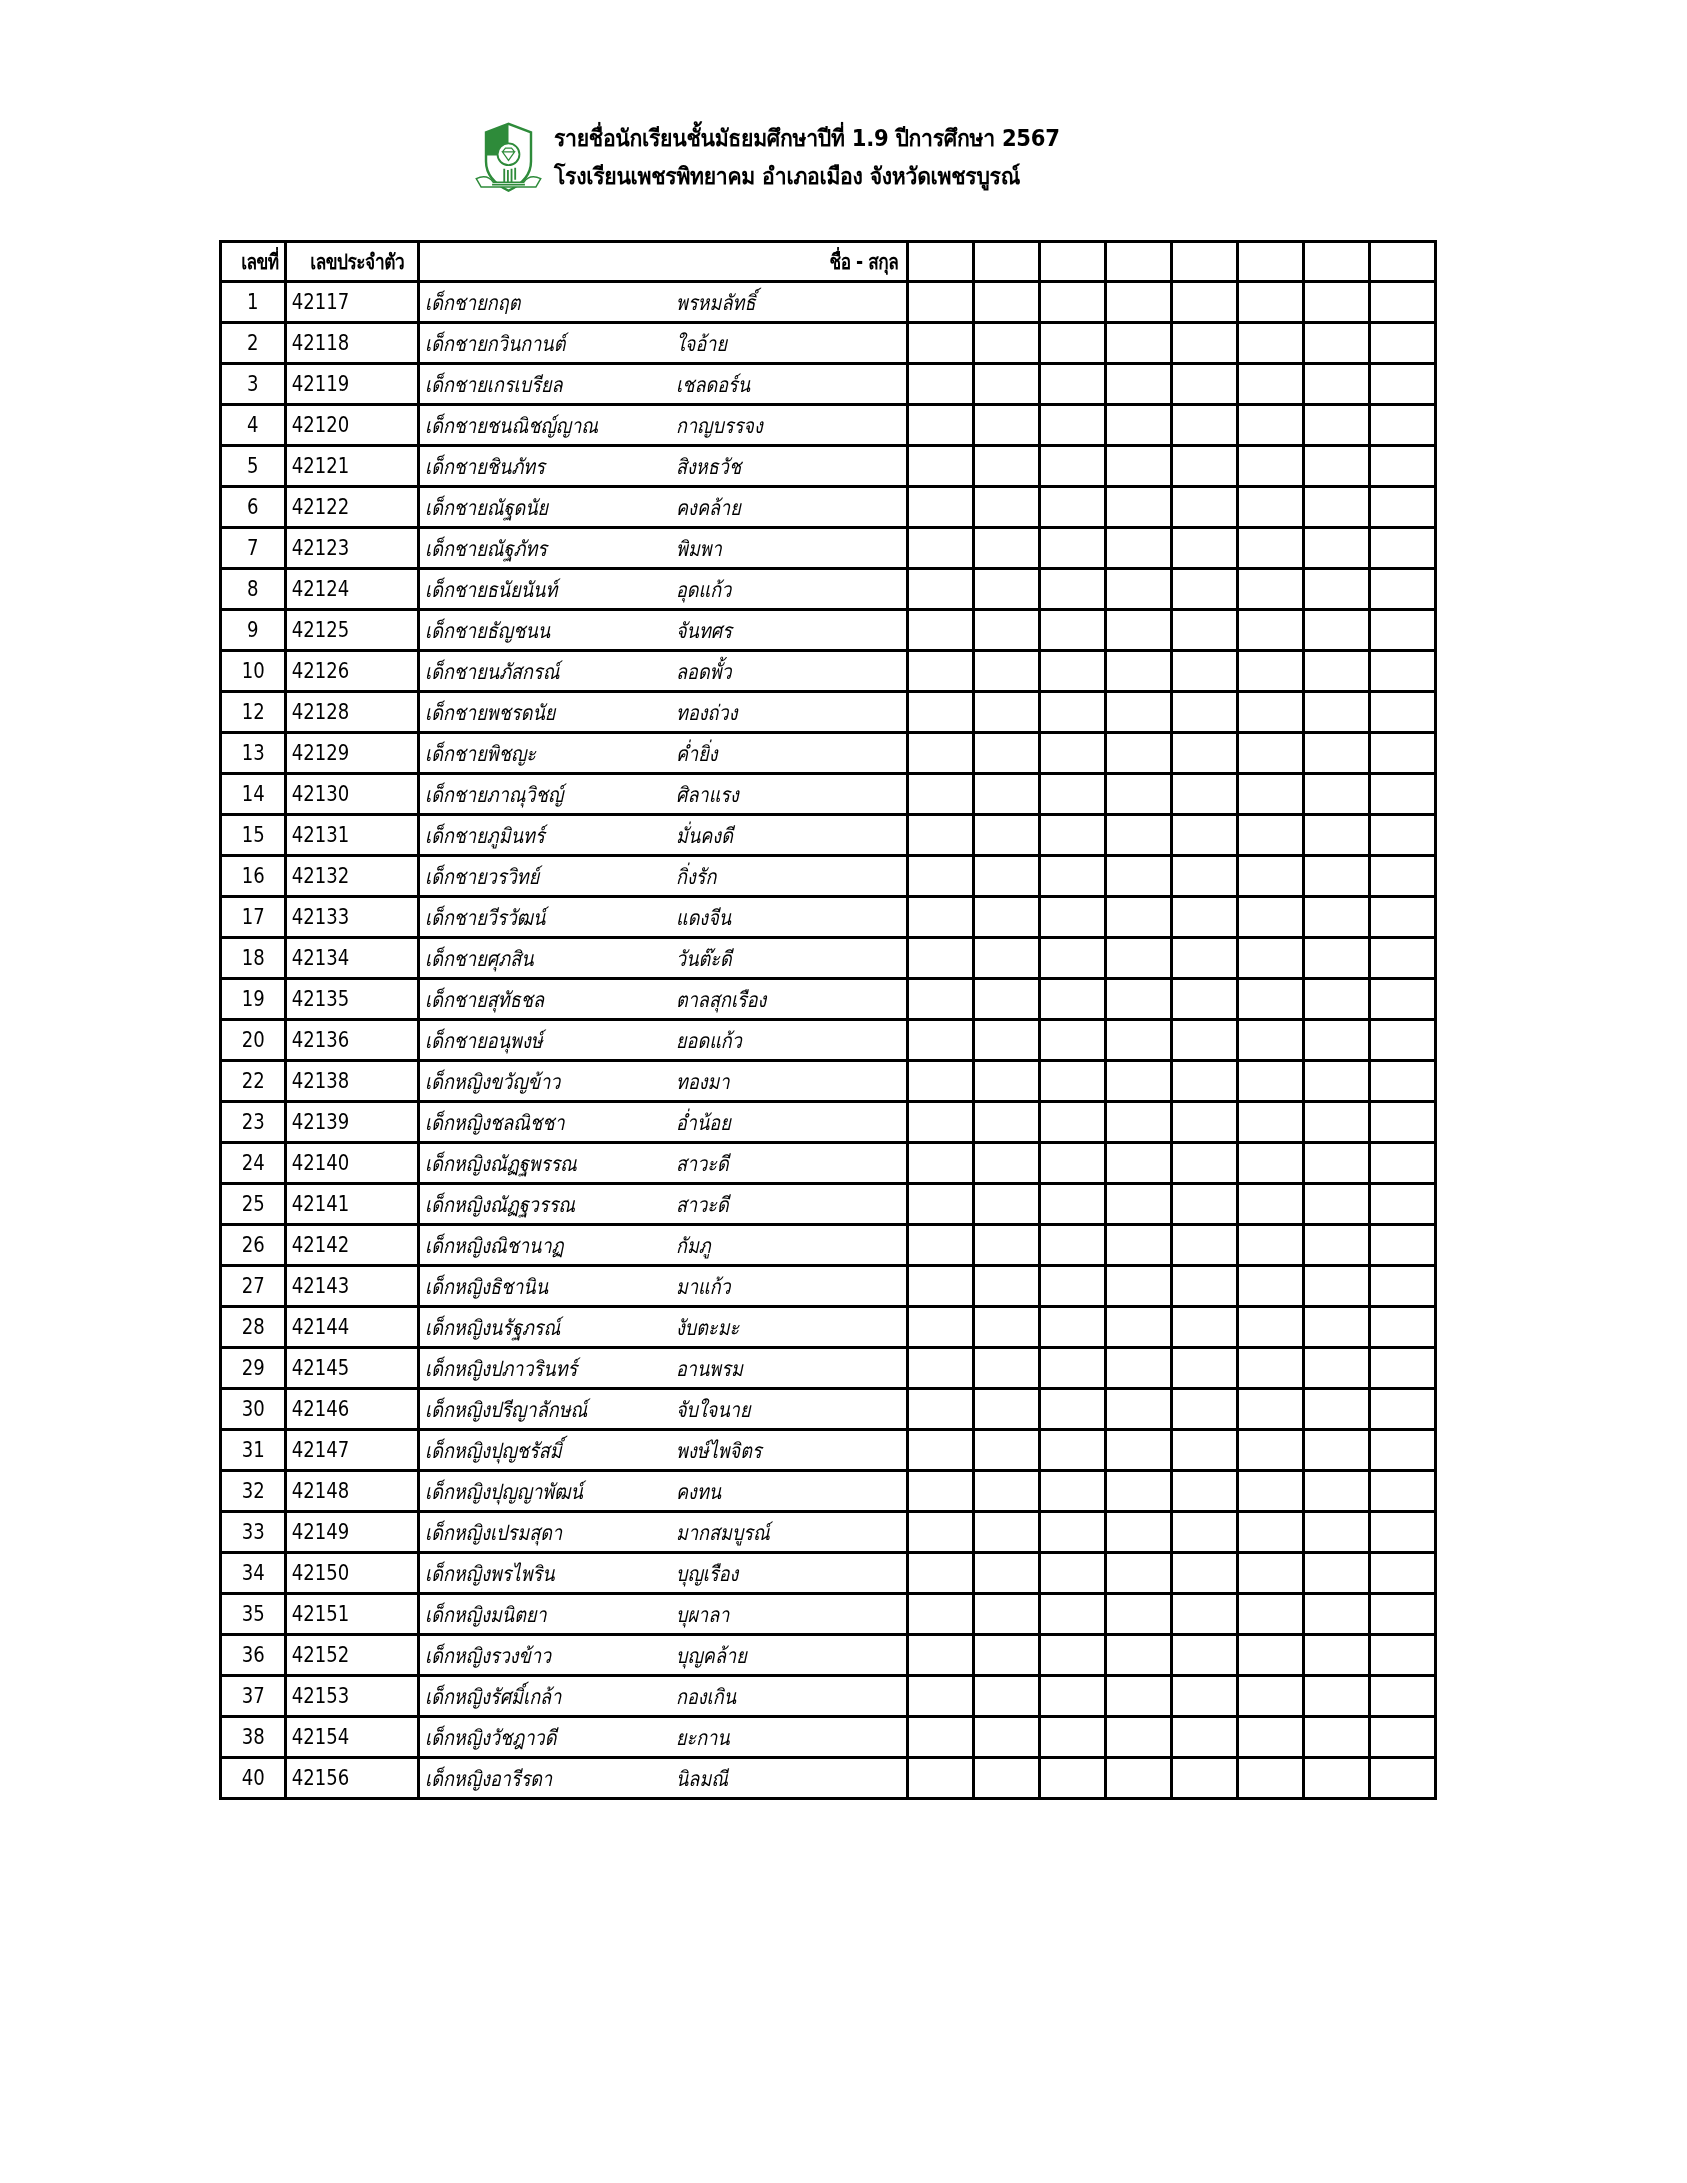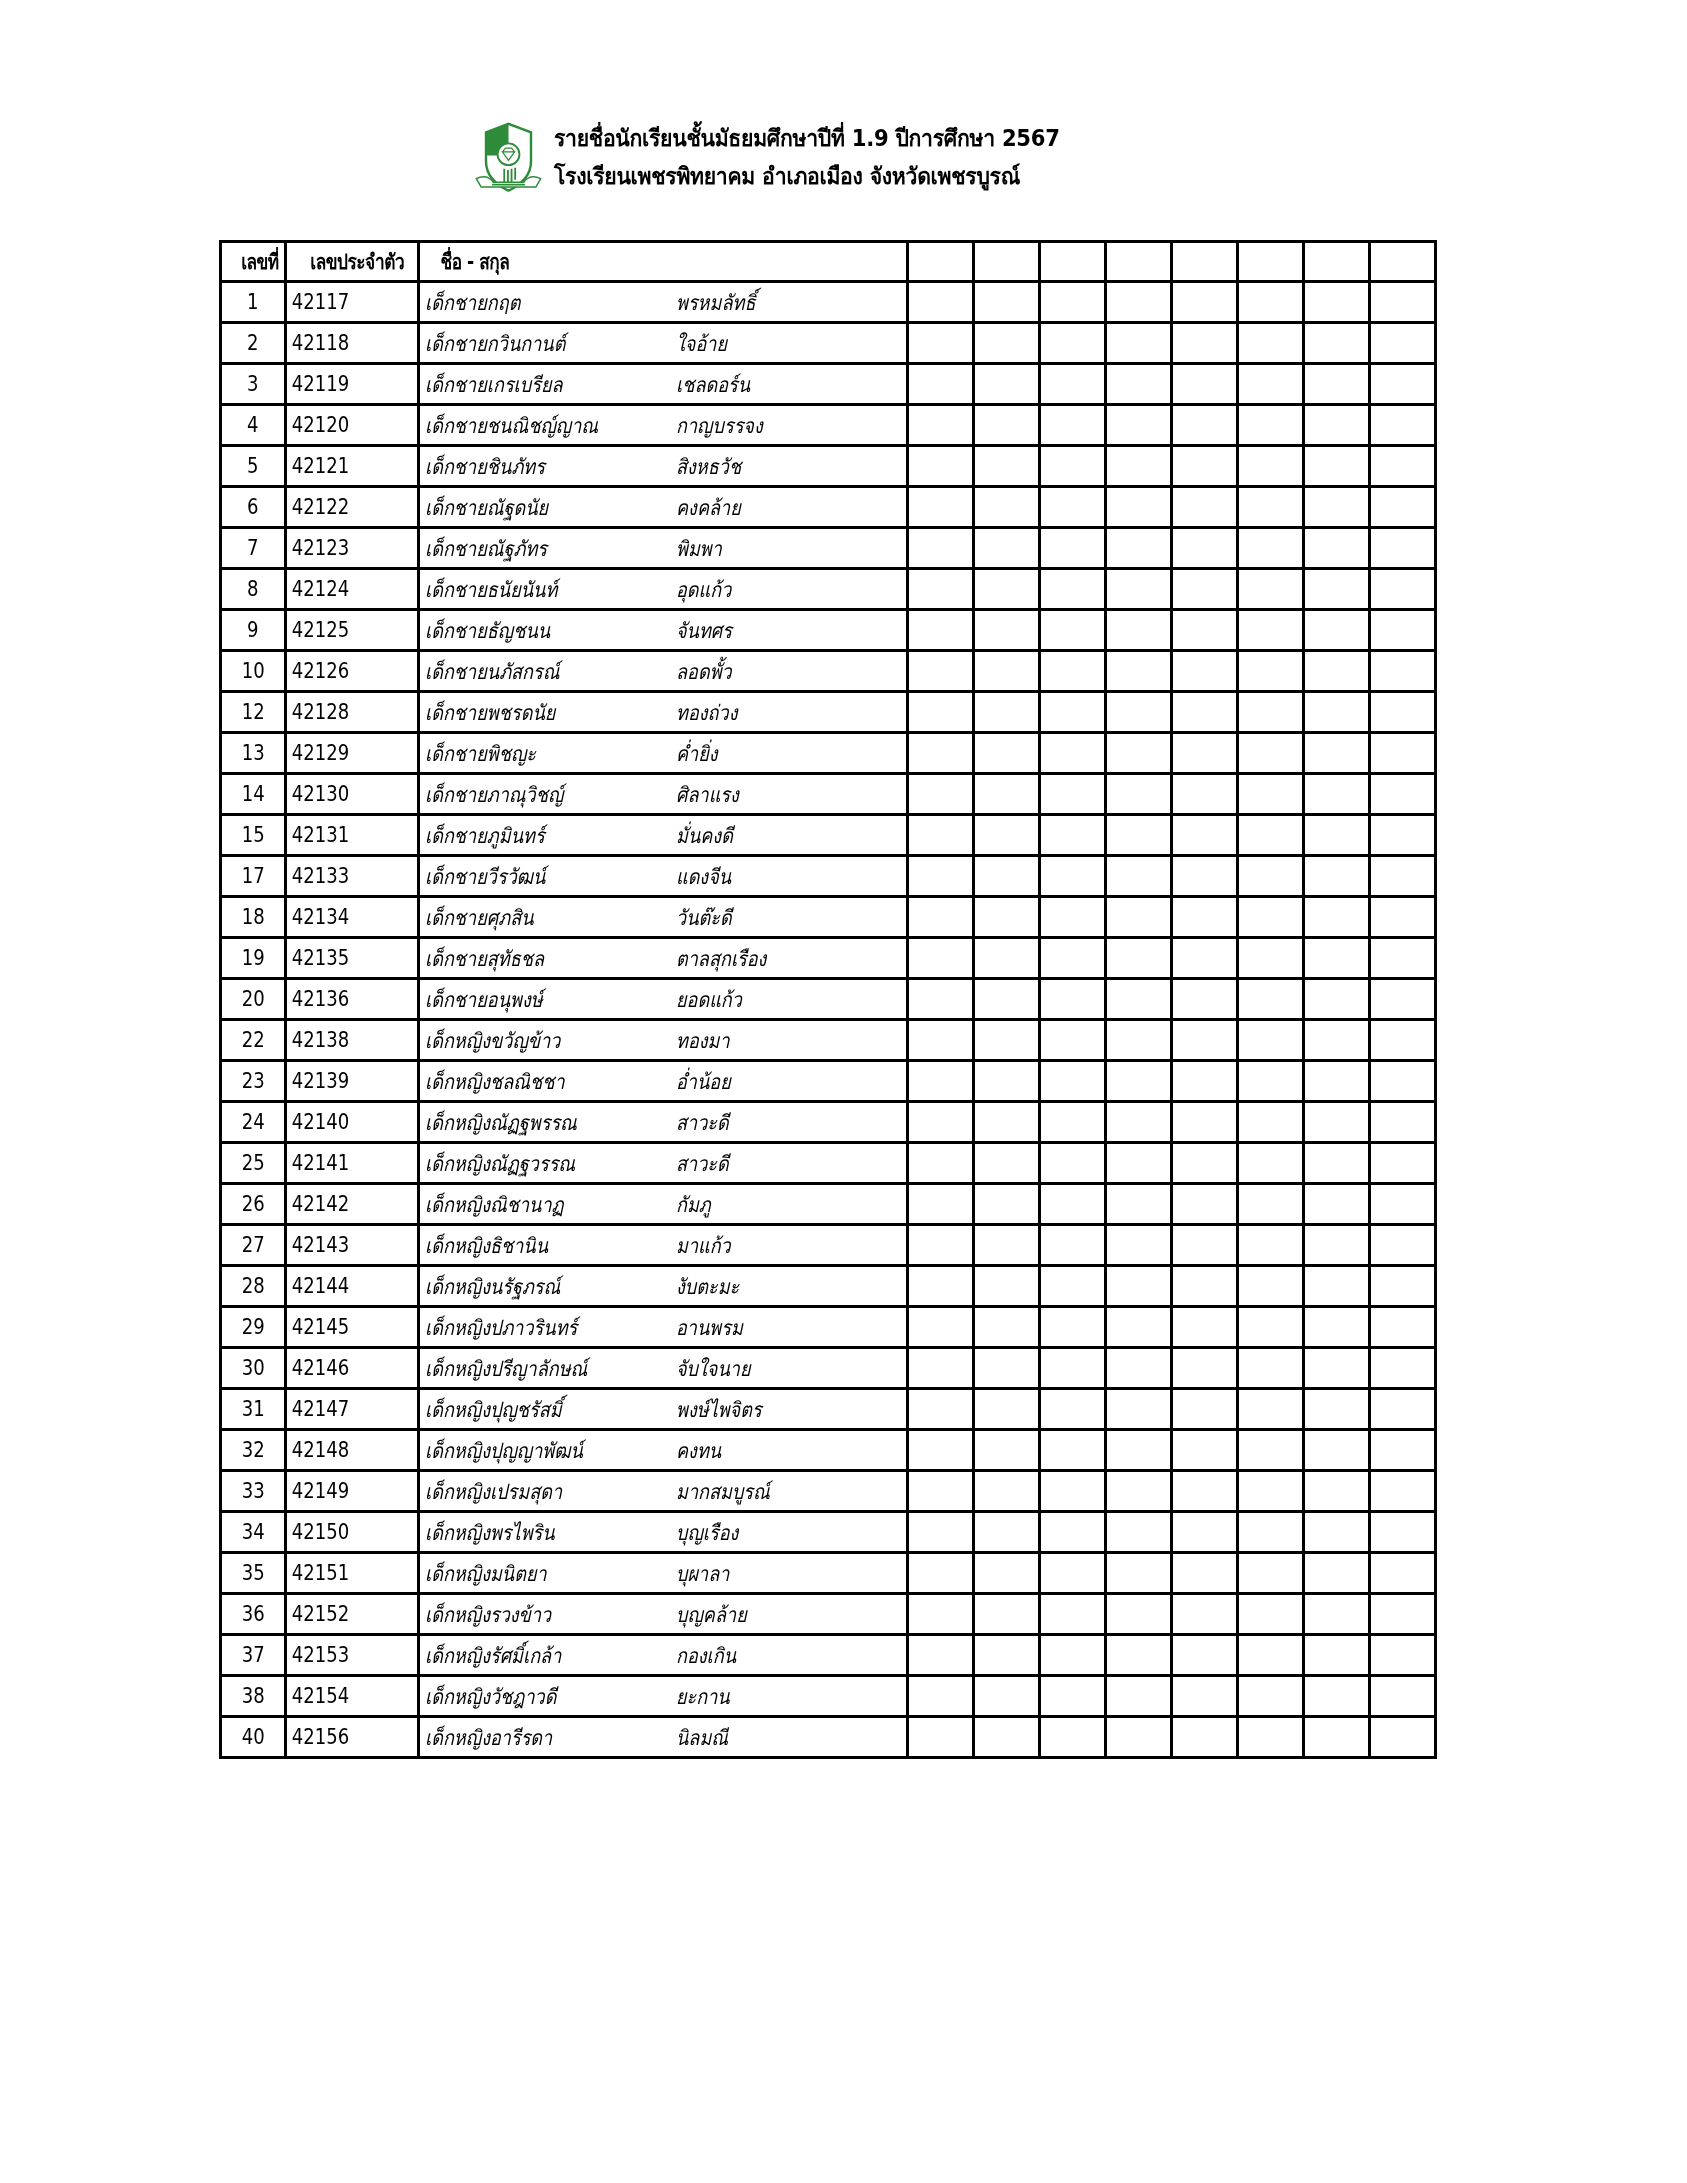--- a/index.html
+++ b/index.html
@@ -12,21 +12,21 @@
   .title1 { top:1.2px; }
   .title2 { top:39px; }
 
   .roster { position:absolute; left:219px; top:240px; border-collapse:collapse;
             table-layout:fixed; width:1215px; }
   .roster td, .roster th { border:3px solid #000; padding:0; height:35px; box-sizing:border-box; overflow:hidden; white-space:nowrap; }
   .roster th { height:40px; font-weight:bold; font-size:21px; letter-spacing:-0.6px;padding-left:13px; }
   .roster td { height:41px; font-size:21px; font-weight:normal; }
   .c-no { width:65px; text-align:center; }
   .c-id { width:133px; text-align:left; }
-  .c-name { width:489px; text-align:left; }
+  .c-name { width:489px; text-align:right; }
   .c-blank { width:66px; }
   .hdr-compact { display:inline-block; transform:scaleX(0.82); transform-origin:center; }
   .name-wrap { position:relative; height:100%;font-style:italic; }
   .fname { position:absolute; left:4.9px; top:50%; transform:translateY(-50%) scaleX(0.86); transform-origin:left center; }
   .lname { position:absolute; left:256px; top:50%; transform:translateY(-50%) scaleX(0.86); transform-origin:left center; }
   .num { display:inline-block; transform:scaleX(0.86); }
 </style>
 </head>
 <body>
 
@@ -307,20 +307,38 @@
         <td class="c-blank"></td>
         <td class="c-blank"></td>
         <td class="c-blank"></td>
         <td class="c-blank"></td>
         <td class="c-blank"></td>
         <td class="c-blank"></td>
         <td class="c-blank"></td>
         <td class="c-blank"></td>
       </tr>
       <tr>
+        <td class="c-no"><span class="num">16</span></td>
+        <td class="c-id"><span class="num">42132</span></td>
+        <td class="c-name">
+          <div class="name-wrap">
+            <span class="fname">เด็กชายวรวิทย์</span>
+            <span class="lname">กิ่งรัก</span>
+          </div>
+        </td>
+        <td class="c-blank"></td>
+        <td class="c-blank"></td>
+        <td class="c-blank"></td>
+        <td class="c-blank"></td>
+        <td class="c-blank"></td>
+        <td class="c-blank"></td>
+        <td class="c-blank"></td>
+        <td class="c-blank"></td>
+      </tr>
+      <tr>
         <td class="c-no"><span class="num">17</span></td>
         <td class="c-id"><span class="num">42133</span></td>
         <td class="c-name">
           <div class="name-wrap">
             <span class="fname">เด็กชายวีรวัฒน์</span>
             <span class="lname">แดงจีน</span>
           </div>
         </td>
         <td class="c-blank"></td>
         <td class="c-blank"></td>

